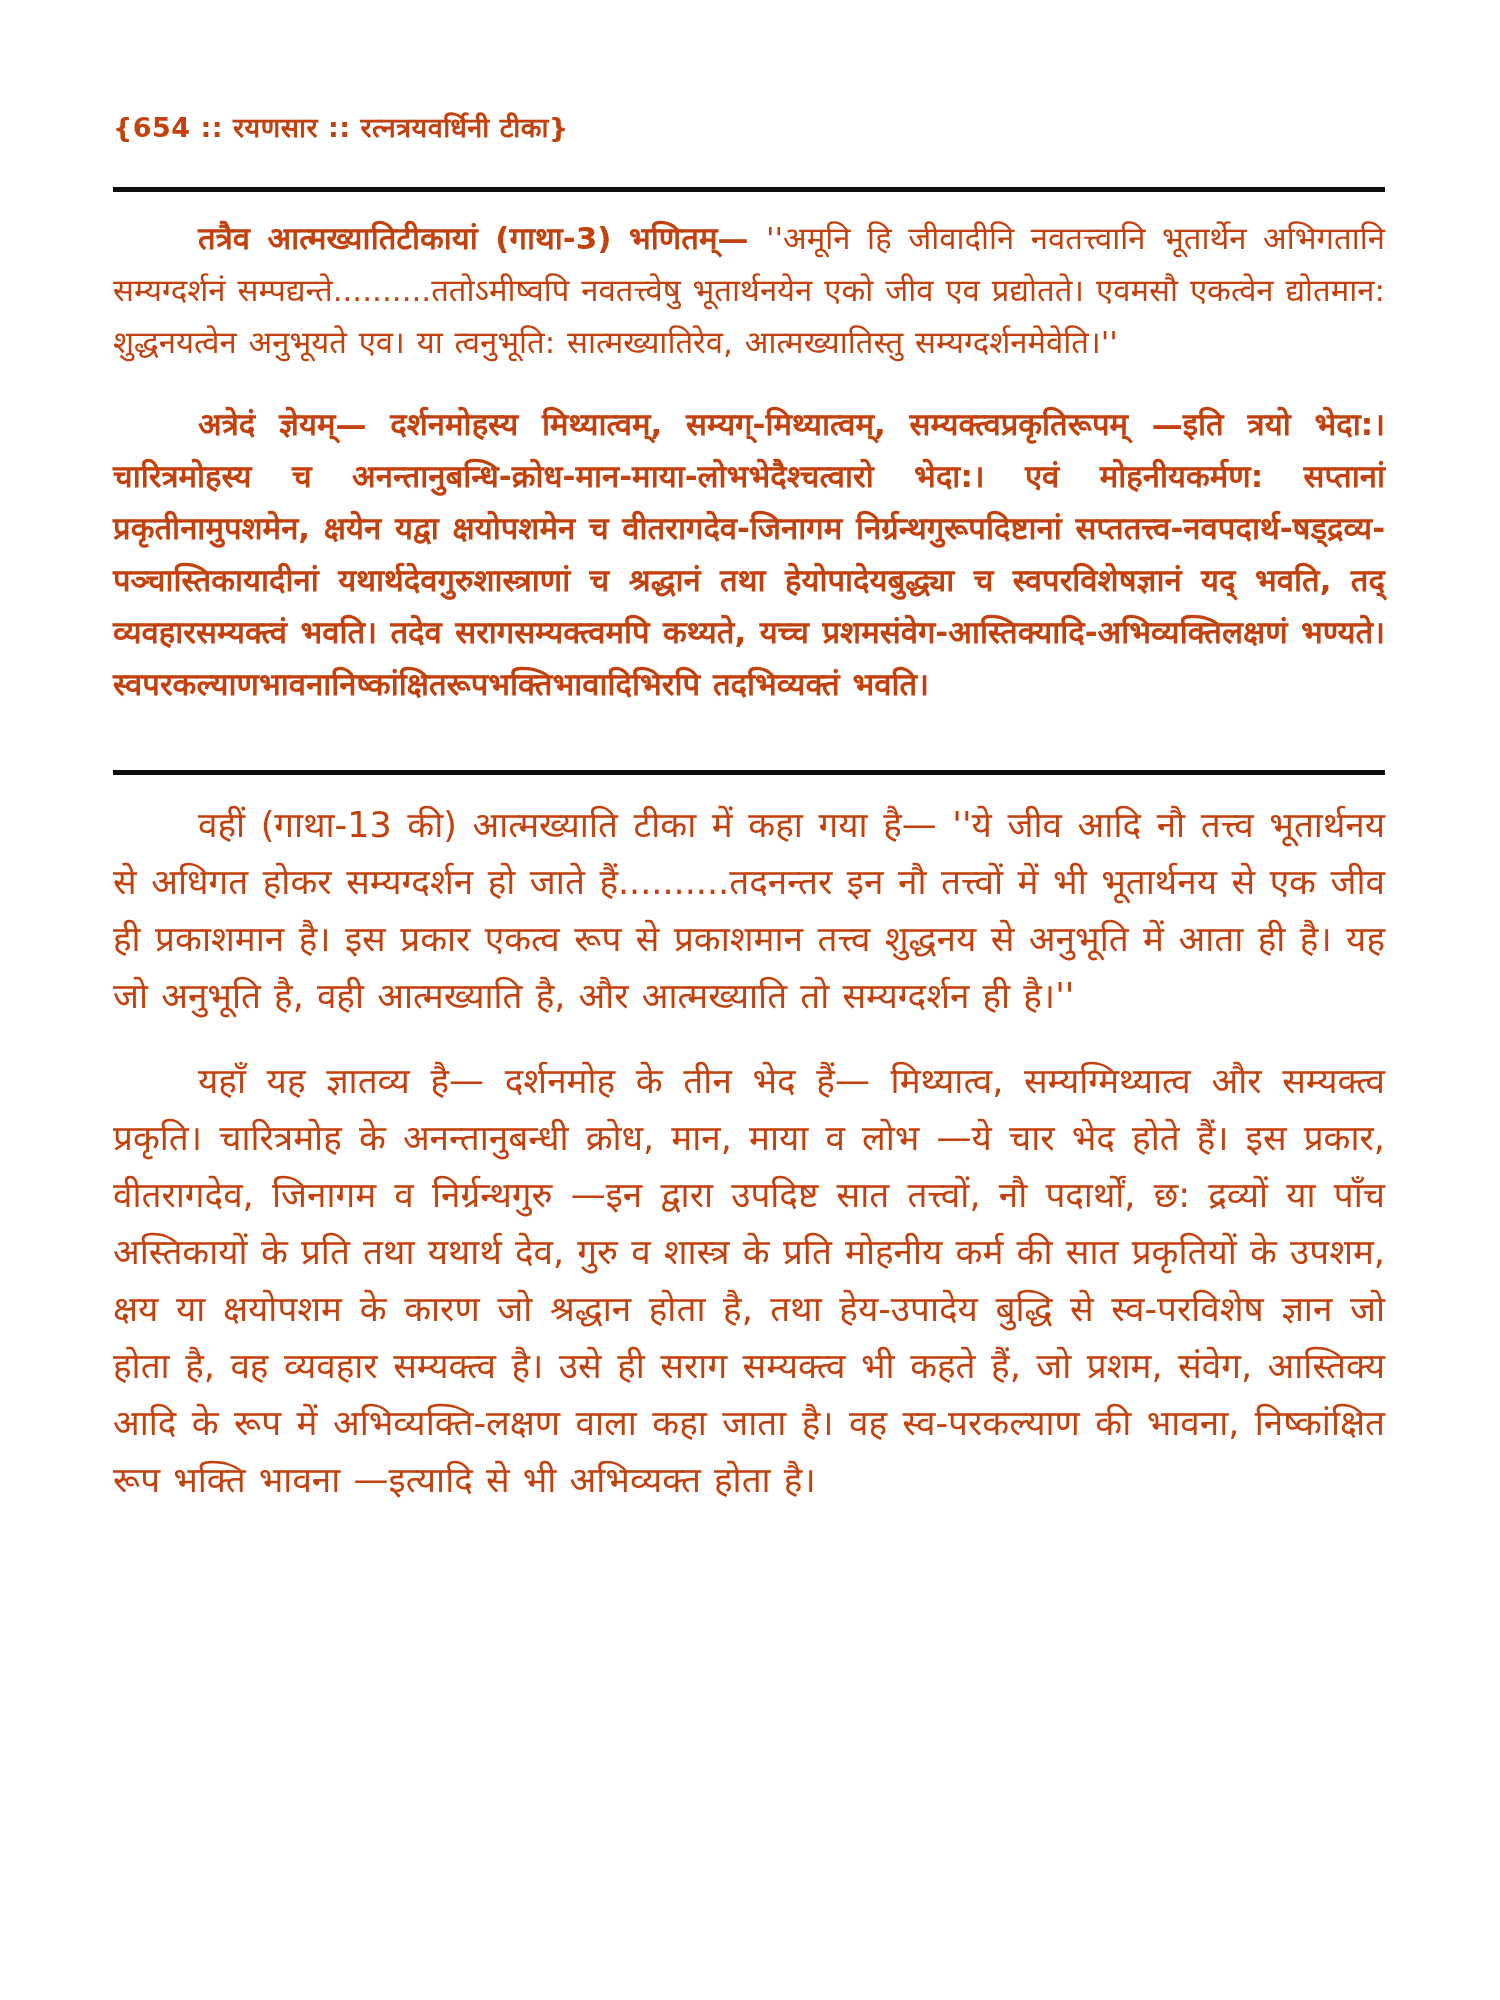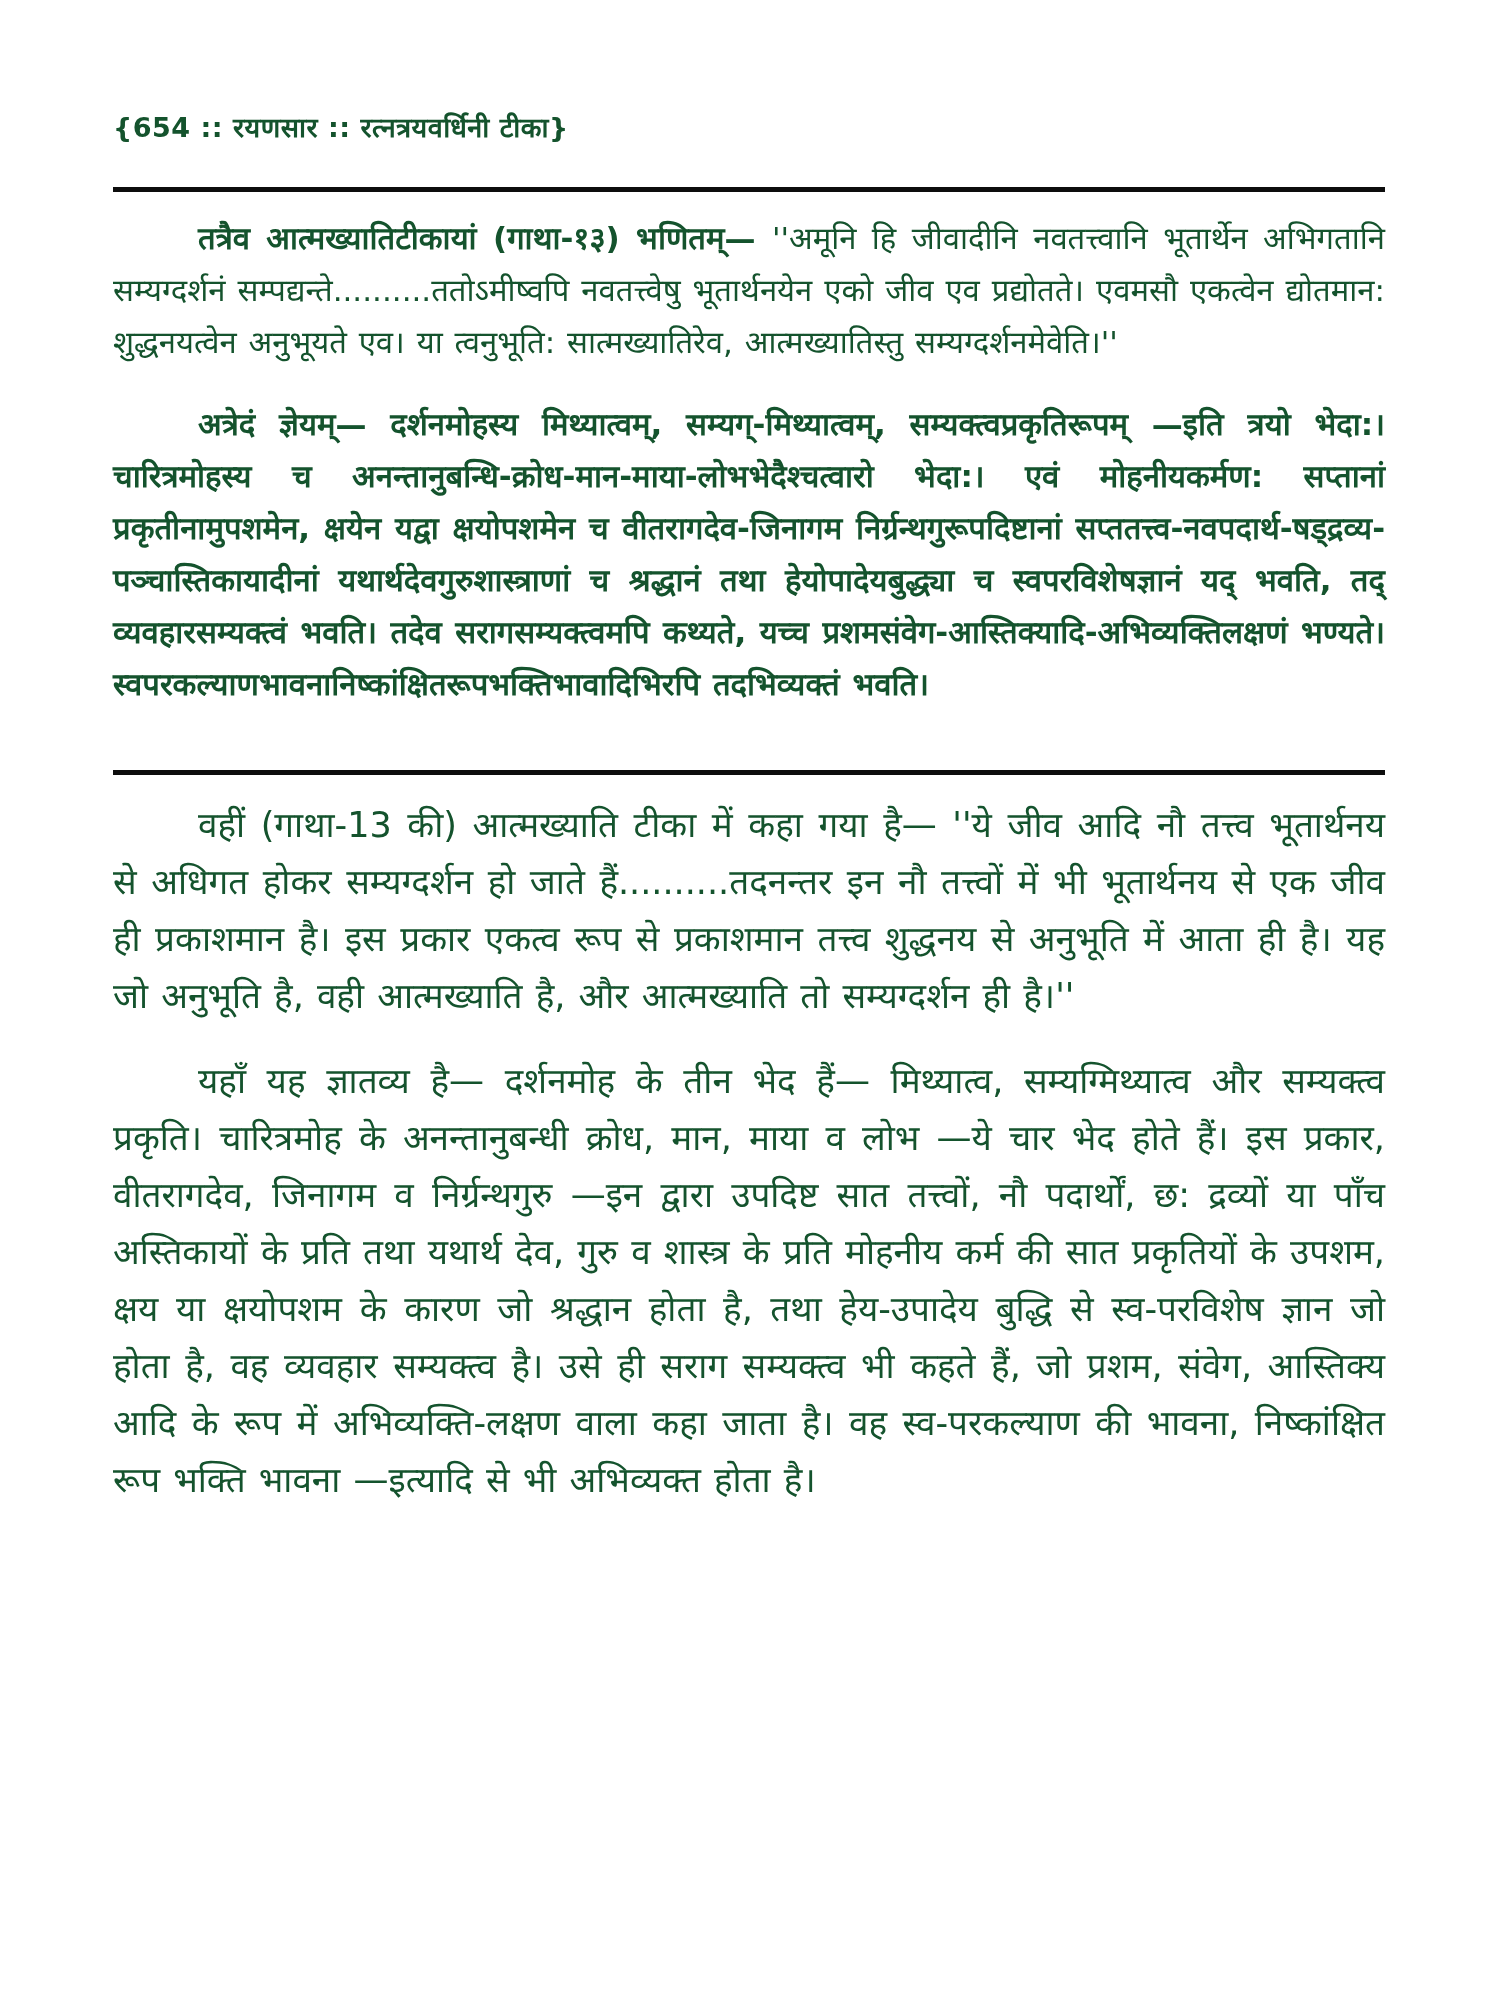--- a/index.html
+++ b/index.html
@@ -6,21 +6,21 @@
     margin: 0;
     padding: 0;
     background: #e8e8e4;
   }
   .page {
     position: relative;
     width: 1500px;
     height: 2000px;
     margin: 0 auto;
     background: #ffffff;
-    color: #14532d;
+    color: #c2410c;
     font-family: "DejaVu Sans", sans-serif;
     overflow: hidden;
     box-sizing: border-box;
   }
   .content {
     position: absolute;
     top: 0;
     left: 113px;
     width: 1272px;
   }
@@ -61,21 +61,21 @@
 </head>
 <body>
 
 <div class="page">
   <div class="content">
 
     <div class="header-line">{654 :: रयणसार :: रत्नत्रयवर्धिनी टीका}</div>
 
     <div class="rule rule-top"></div>
 
-    <p class="para sanskrit-para sanskrit-para-1"><span class="seg-bold">तत्रैव आत्मख्यातिटीकायां (गाथा-१३) भणितम्— </span><span>''अमूनि हि जीवादीनि नवतत्त्वानि भूतार्थेन अभिगतानि सम्यग्दर्शनं सम्पद्यन्ते..........ततोऽमीष्वपि नवतत्त्वेषु भूतार्थनयेन एको जीव एव प्रद्योतते। एवमसौ एकत्वेन द्योतमान: शुद्धनयत्वेन अनुभूयते एव। या त्वनुभूति: सात्मख्यातिरेव, आत्मख्यातिस्तु सम्यग्दर्शनमेवेति।''</span></p>
+    <p class="para sanskrit-para sanskrit-para-1"><span class="seg-bold">तत्रैव आत्मख्यातिटीकायां (गाथा-3) भणितम्— </span><span>''अमूनि हि जीवादीनि नवतत्त्वानि भूतार्थेन अभिगतानि सम्यग्दर्शनं सम्पद्यन्ते..........ततोऽमीष्वपि नवतत्त्वेषु भूतार्थनयेन एको जीव एव प्रद्योतते। एवमसौ एकत्वेन द्योतमान: शुद्धनयत्वेन अनुभूयते एव। या त्वनुभूति: सात्मख्यातिरेव, आत्मख्यातिस्तु सम्यग्दर्शनमेवेति।''</span></p>
 
     <p class="para sanskrit-para sanskrit-para-2">अत्रेदं ज्ञेयम्— दर्शनमोहस्य मिथ्यात्वम्, सम्यग्-मिथ्यात्वम्, सम्यक्त्वप्रकृतिरूपम् —इति त्रयो भेदा:। चारित्रमोहस्य च अनन्तानुबन्धि-क्रोध-मान-माया-लोभभेदैश्चत्वारो भेदा:। एवं मोहनीयकर्मण: सप्तानां प्रकृतीनामुपशमेन, क्षयेन यद्वा क्षयोपशमेन च वीतरागदेव-जिनागम निर्ग्रन्थगुरूपदिष्टानां सप्ततत्त्व-नवपदार्थ-षड्द्रव्य-पञ्चास्तिकायादीनां यथार्थदेवगुरुशास्त्राणां च श्रद्धानं तथा हेयोपादेयबुद्ध्या च स्वपरविशेषज्ञानं यद् भवति, तद् व्यवहारसम्यक्त्वं भवति। तदेव सरागसम्यक्त्वमपि कथ्यते, यच्च प्रशमसंवेग-आस्तिक्यादि-अभिव्यक्तिलक्षणं भण्यते। स्वपरकल्याणभावनानिष्कांक्षितरूपभक्तिभावादिभिरपि तदभिव्यक्तं भवति।</p>
 
     <div class="rule rule-mid"></div>
 
     <p class="para hindi-para hindi-para-1">वहीं (गाथा-13 की) आत्मख्याति टीका में कहा गया है— ''ये जीव आदि नौ तत्त्व भूतार्थनय से अधिगत होकर सम्यग्दर्शन हो जाते हैं..........तदनन्तर इन नौ तत्त्वों में भी भूतार्थनय से एक जीव ही प्रकाशमान है। इस प्रकार एकत्व रूप से प्रकाशमान तत्त्व शुद्धनय से अनुभूति में आता ही है। यह जो अनुभूति है, वही आत्मख्याति है, और आत्मख्याति तो सम्यग्दर्शन ही है।''</p>
 
     <p class="para hindi-para hindi-para-2">यहाँ यह ज्ञातव्य है— दर्शनमोह के तीन भेद हैं— मिथ्यात्व, सम्यग्मिथ्यात्व और सम्यक्त्व प्रकृति। चारित्रमोह के अनन्तानुबन्धी क्रोध, मान, माया व लोभ —ये चार भेद होते हैं। इस प्रकार, वीतरागदेव, जिनागम व निर्ग्रन्थगुरु —इन द्वारा उपदिष्ट सात तत्त्वों, नौ पदार्थों, छ: द्रव्यों या पाँच अस्तिकायों के प्रति तथा यथार्थ देव, गुरु व शास्त्र के प्रति मोहनीय कर्म की सात प्रकृतियों के उपशम, क्षय या क्षयोपशम के कारण जो श्रद्धान होता है, तथा हेय-उपादेय बुद्धि से स्व-परविशेष ज्ञान जो होता है, वह व्यवहार सम्यक्त्व है। उसे ही सराग सम्यक्त्व भी कहते हैं, जो प्रशम, संवेग, आस्तिक्य आदि के रूप में अभिव्यक्ति-लक्षण वाला कहा जाता है। वह स्व-परकल्याण की भावना, निष्कांक्षित रूप भक्ति भावना —इत्यादि से भी अभिव्यक्त होता है।</p>
 
   </div>

